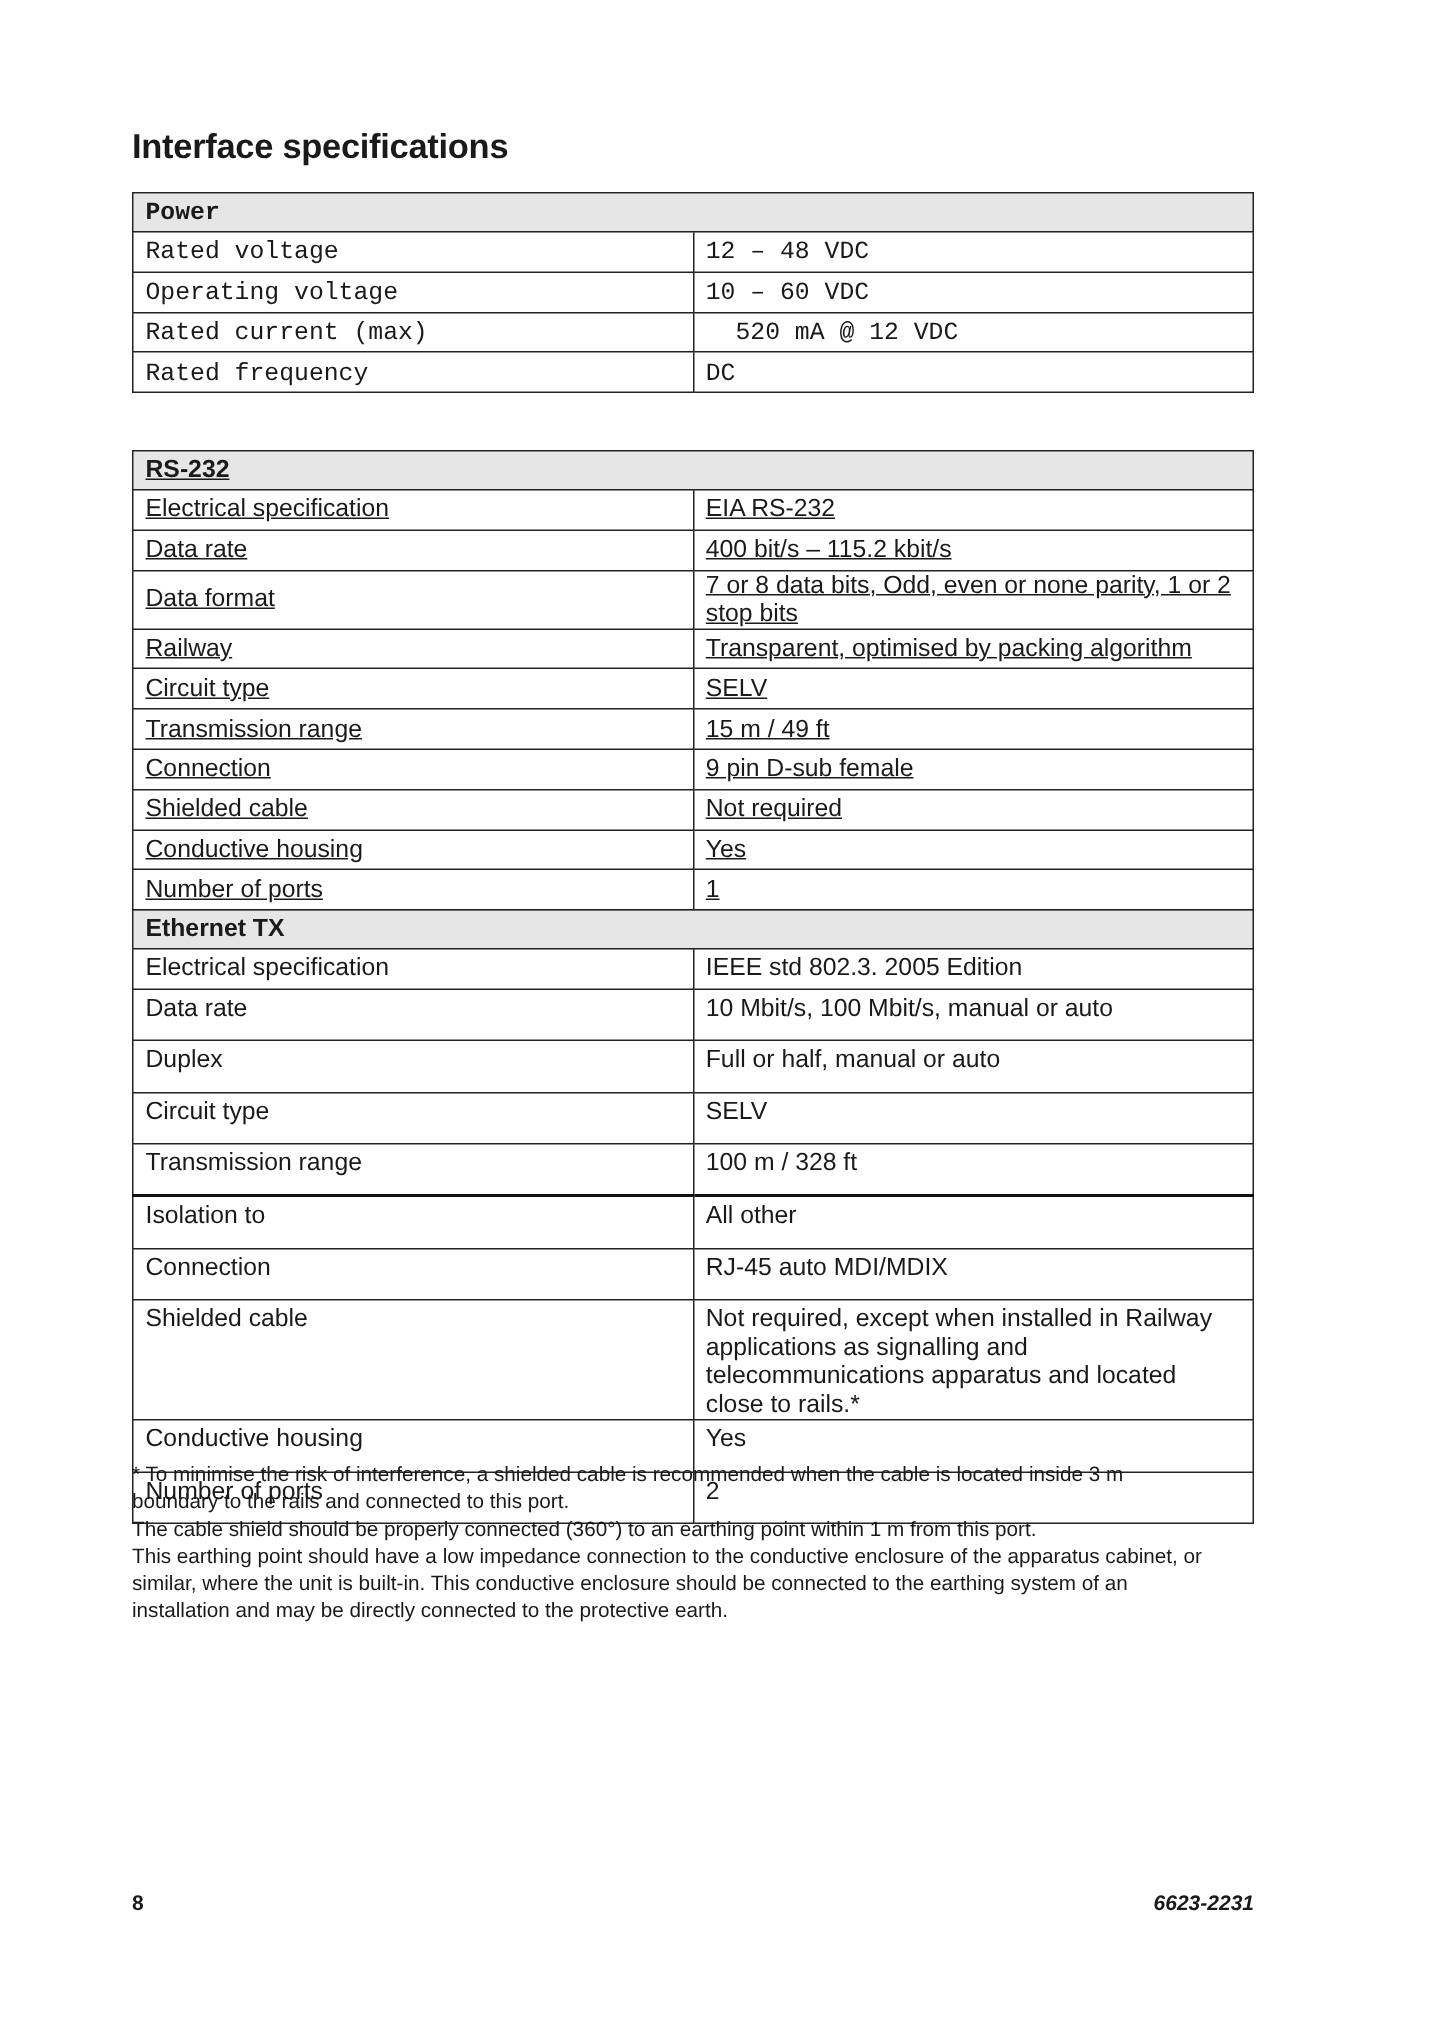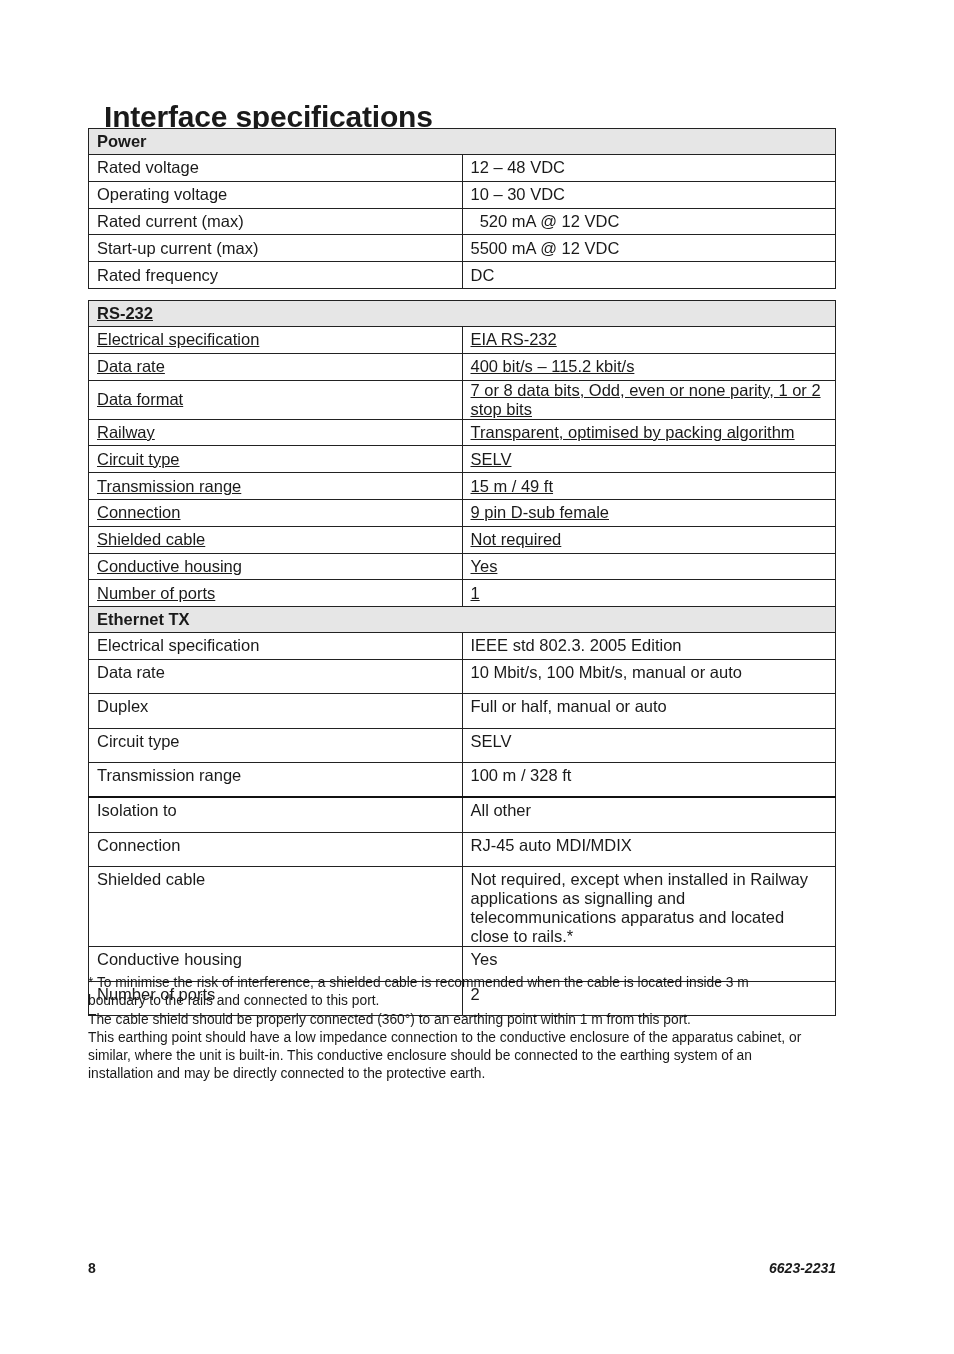--- a/index.html
+++ b/index.html
@@ -1,23 +1,23 @@
 <!DOCTYPE html>
 <html><head>
 <meta charset="utf-8">
 <style>
   html, body { margin: 0; padding: 0; background: #ffffff; }
   body { width: 954px; height: 1354px; position: relative; font-family: "Liberation Sans", "DejaVu Sans", sans-serif; color: #1a1a1a; }
-  .title { position: absolute; left: 88px; top: 84px; font-size: 30px; font-weight: bold; margin: 16px; letter-spacing: -0.2px; }
+  .title { position: absolute; left: 88px; top: 84px; font-size: 23px; font-weight: bold; margin: 0; letter-spacing: -0.2px; }
   table.spec { position: absolute; left: 88px; width: 748px; border-collapse: collapse; table-layout: fixed; font-size: 16.5px; }
   table.spec td, table.spec th { border: 1.2px solid #222; padding: 0 8px; vertical-align: middle; text-align: left; }
   table.spec th { background: #e6e6e6; font-weight: bold; height: 25px; }
   table.spec td.k { width: 183px; }
   table.spec tr.r td { height: 25.8px; }
-  #t-power { top: 128px; }
+  #t-power { top: 128px; font-family: Liberation Mono, monospace; }
   #t-rs232 { top: 300px; text-decoration: underline; }
   #t-eth { top: 606px; }
   #t-eth tr.r td { height: 30.4px; vertical-align: top; padding-top: 3px; }
   #t-eth tr.r.first td { height: 25.8px; vertical-align: middle; padding-top: 0; }
   #t-eth tr.r.tall td { height: 46px; }
   #t-eth tr.thick td { border-top: 2.2px solid #111; }
   .footnote { position: absolute; left: 88px; top: 974px; width: 720px; font-size: 13.8px; line-height: 18.3px; margin: 0; }
   .footnote p { margin: 0; }
   .footer { position: absolute; left: 88px; width: 748px; top: 1260px; font-size: 14px; font-weight: bold; display: flex; justify-content: space-between; }
   .footer .code { font-style: italic; }
@@ -31,29 +31,25 @@
   <tbody>
       <tr>
         <th colspan="2">Power</th>
       </tr>
   <tr class="r">
         <td class="k">Rated voltage</td>
         <td>12 – 48 VDC</td>
       </tr>
   <tr class="r">
         <td class="k">Operating voltage</td>
-        <td>10 – 30 VDC</td>
+        <td>10 – 60 VDC</td>
       </tr>
   <tr class="r">
         <td class="k">Rated current (max)</td>
         <td style="white-space:pre">  520 mA @ 12 VDC</td>
-      </tr>
-  <tr class="r">
-        <td class="k">Start-up current (max)</td>
-        <td>5500 mA @ 12 VDC</td>
       </tr>
   <tr class="r">
         <td class="k">Rated frequency</td>
         <td>DC</td>
       </tr>
 </tbody>
   </table>
 
 <table class="spec" id="t-rs232">
   <tbody>

